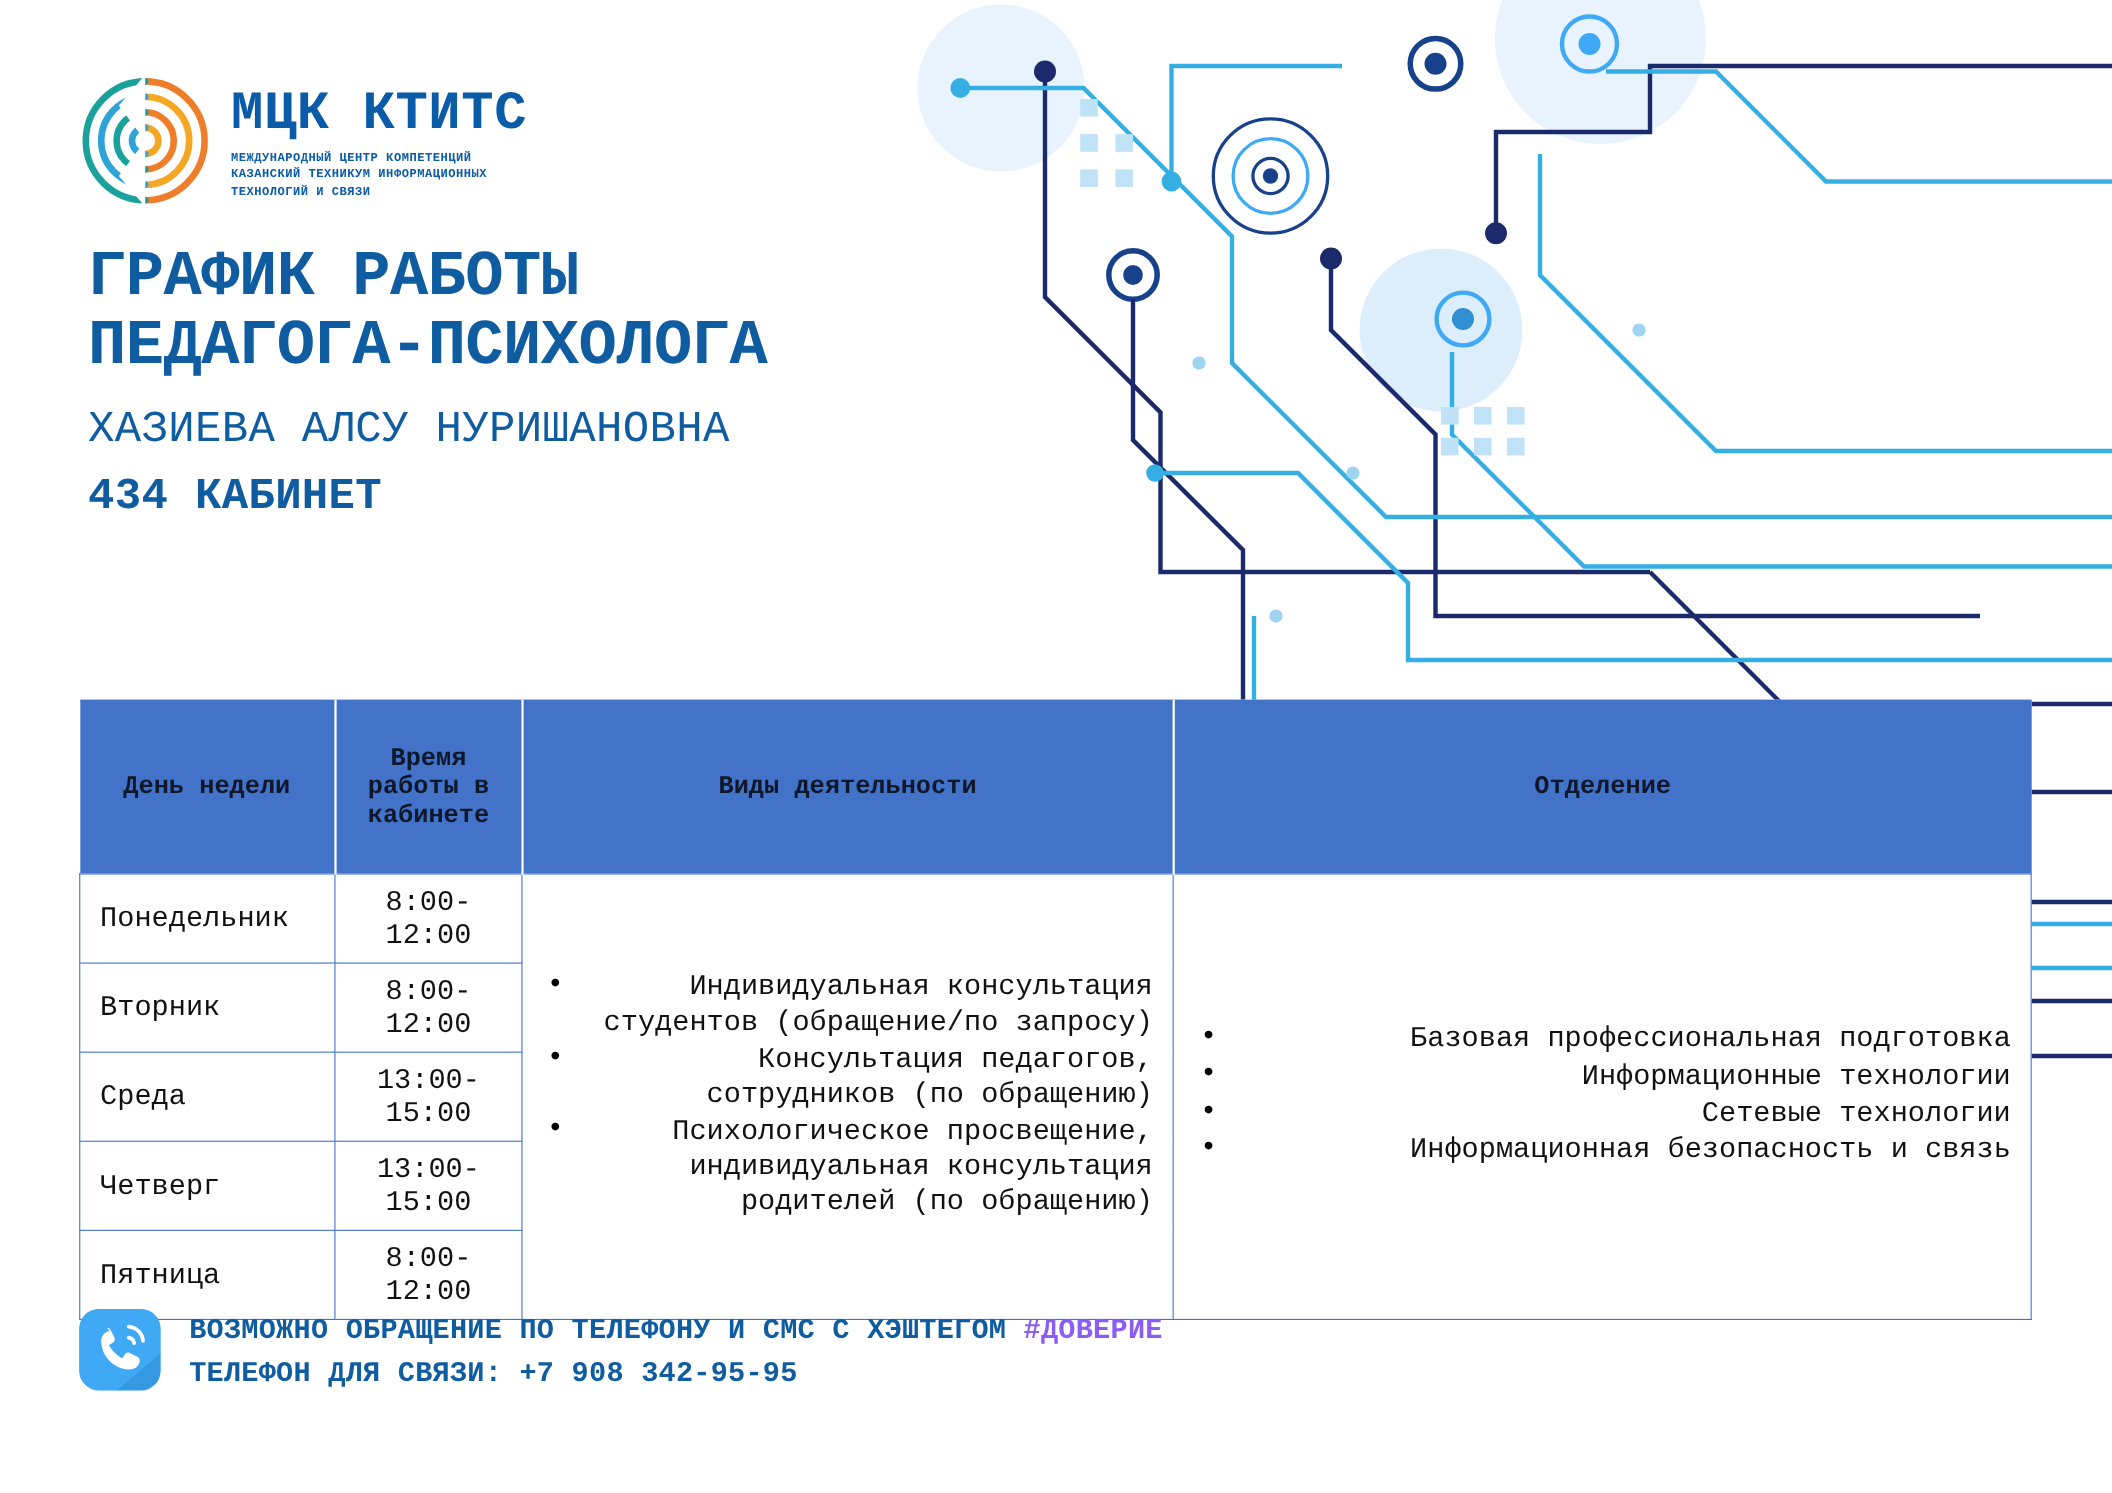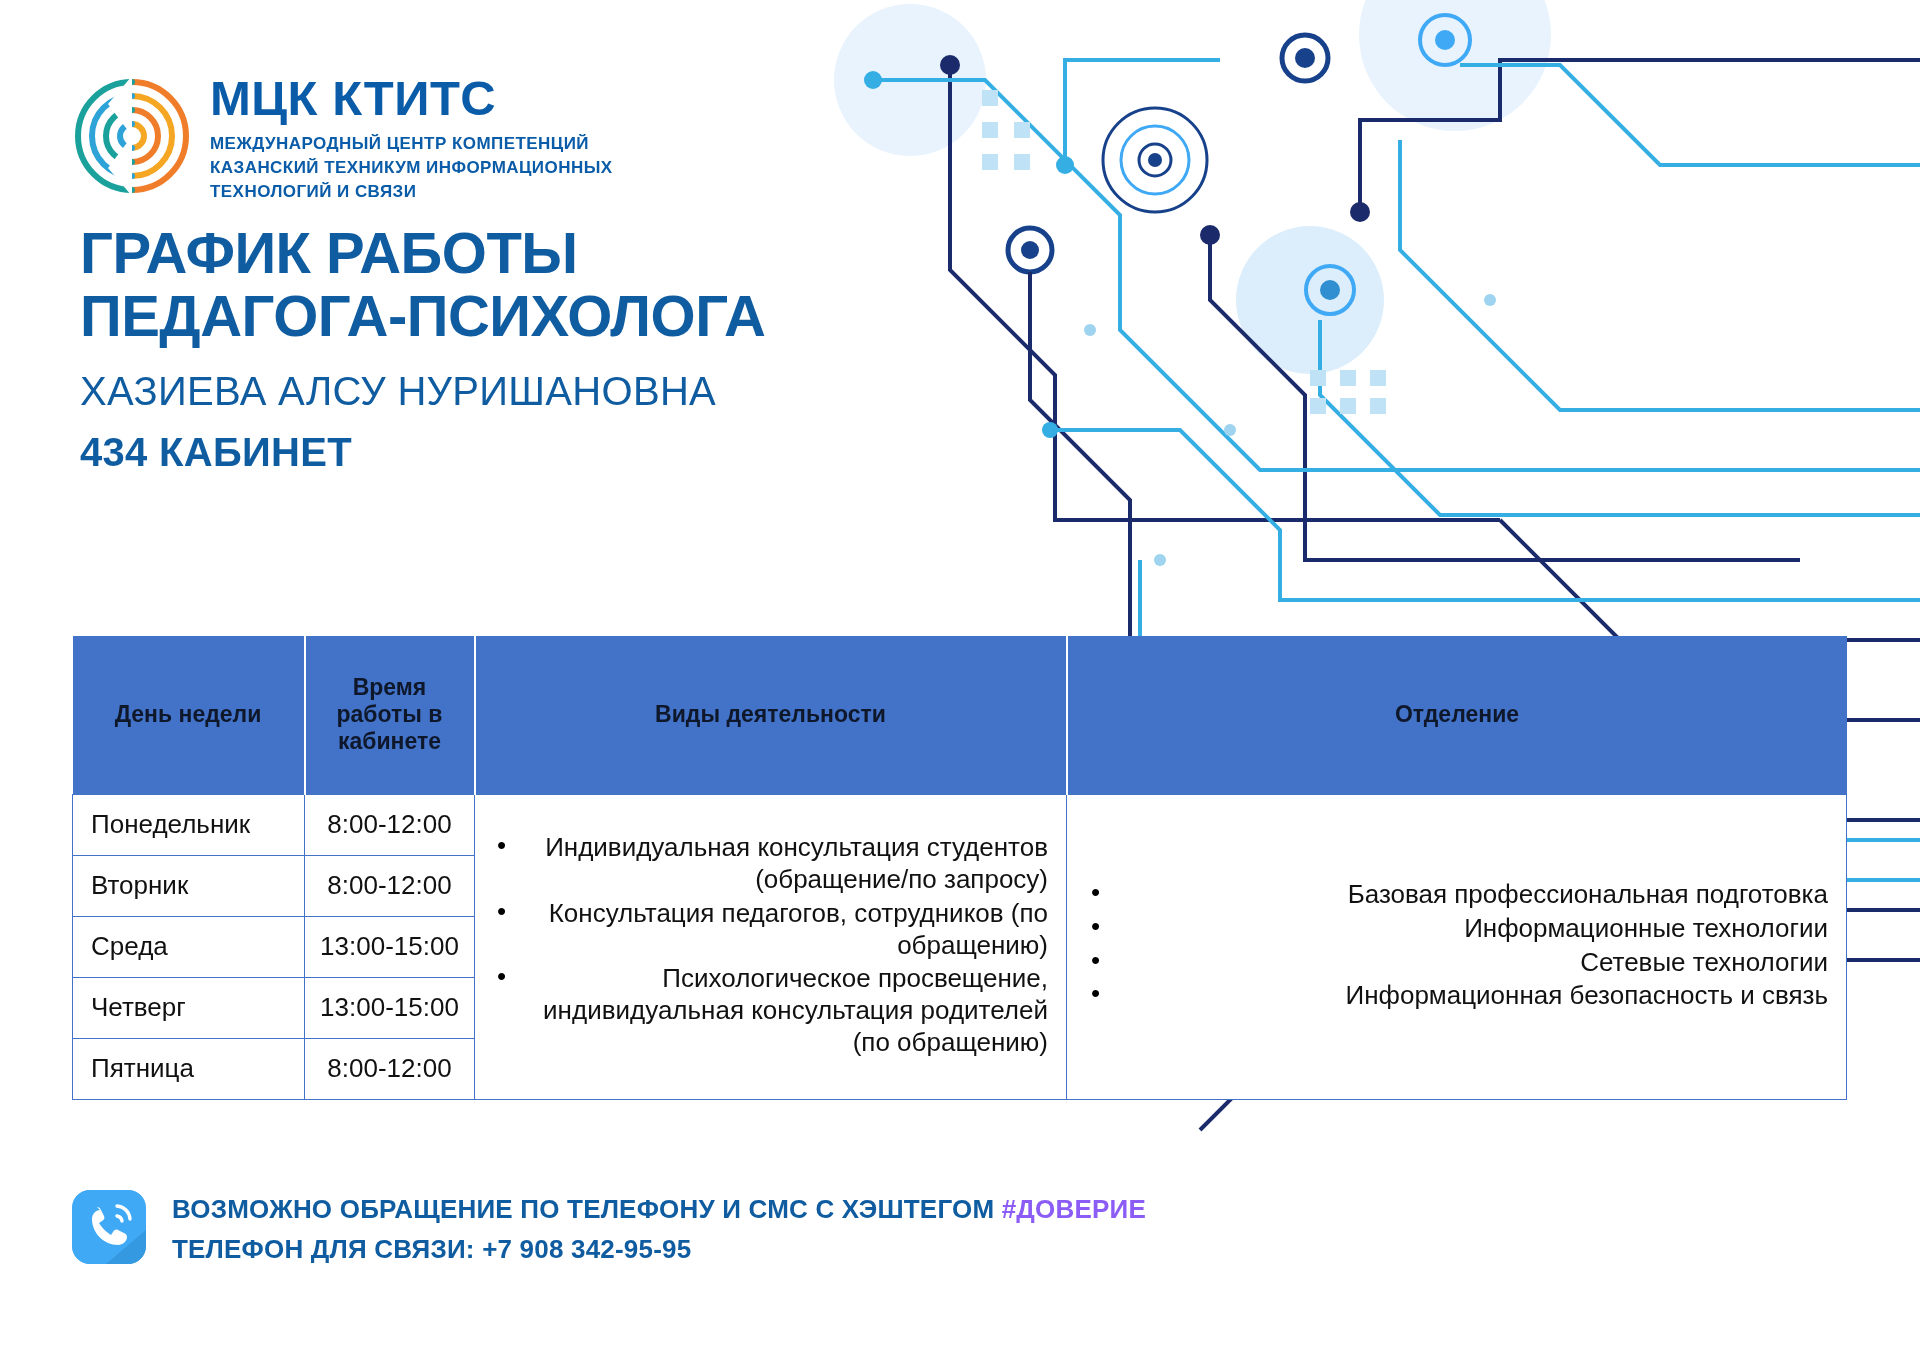--- a/index.html
+++ b/index.html
@@ -2,35 +2,35 @@
 <html lang="ru"><head>
 <meta charset="utf-8">
 <style>
   * { margin:0; padding:0; box-sizing:border-box; }
   html,body {
     width:1920px; height:1357px;
     background:#ffffff;
     font-family:"Liberation Sans", sans-serif;
     overflow:hidden;
   }
-  .page { position:relative; width:1920px; height:1357px; background:#fff; }
+  .page { position:relative; width:1920px; height:1357px; background:#fff;font-family:Liberation Mono, monospace; }
 
   
   .circuit { position:absolute; top:0; right:0; width:1120px; height:1180px; pointer-events:none; }
 
   
   .logo-block { position:absolute; left:72px; top:68px; display:flex; align-items:center; gap:18px; }
   .logo-mark { width:120px; height:120px; position:relative; flex:none; }
   .logo-text { padding-top:6px; }
   .logo-title {
     font-size:49px; font-weight:bold; color:#0a5ca8;
     letter-spacing:0.5px; line-height:1; white-space:nowrap;
   }
   .logo-sub {
-    margin-top:9px; font-size:17px; font-weight:bold; color:#0a5ca8;
+    margin-top:9px; font-size:11px; font-weight:bold; color:#0a5ca8;
     line-height:1.42; letter-spacing:0.45px; white-space:pre-line;
   }
 
   
   .heading { position:absolute; left:80px; top:222px; width:1000px; }
   .h-main {
     font-size:58px; font-weight:bold; color:#0f5ca0;
     line-height:1.08; letter-spacing:-0.5px;
   }
   .h-name {

